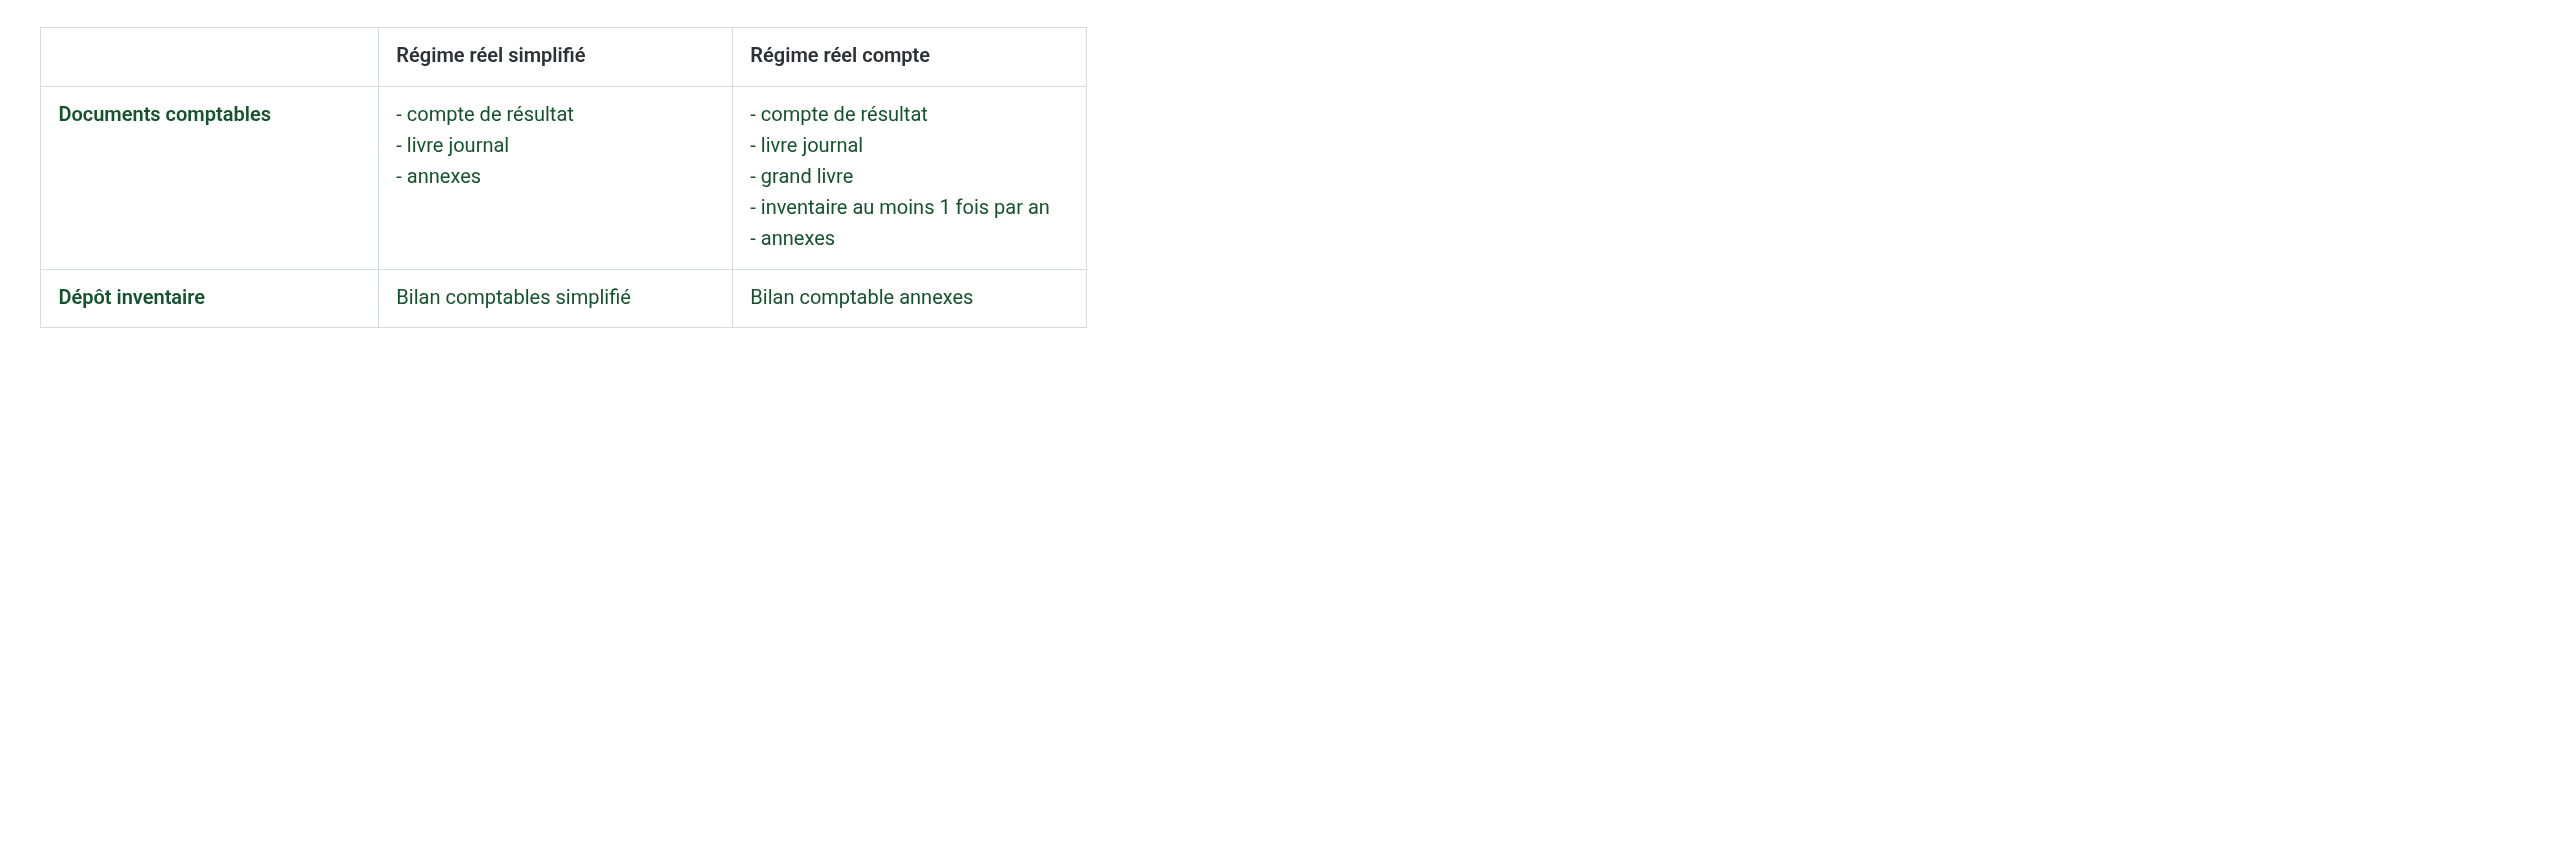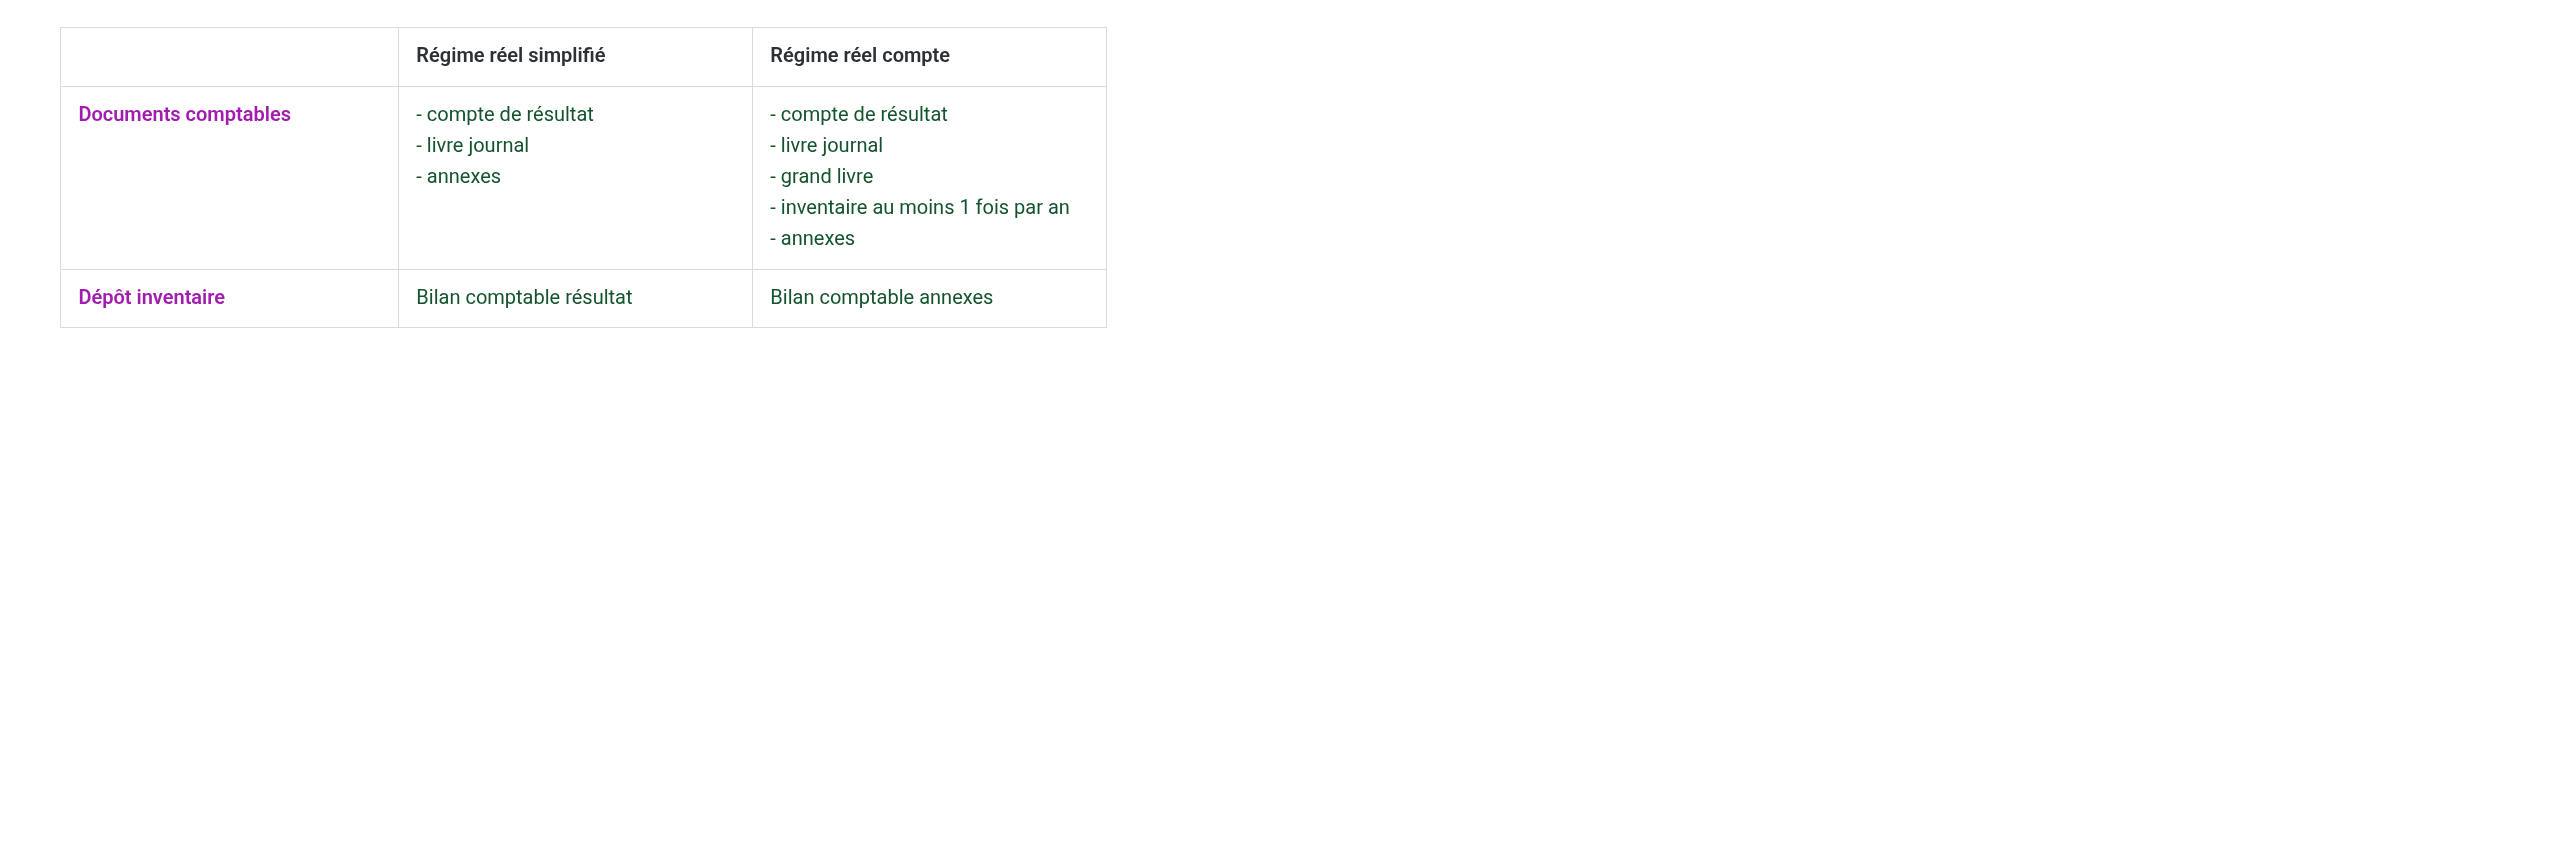--- a/index.html
+++ b/index.html
@@ -4,21 +4,21 @@
 <style>
   html, body {
     margin: 0;
     padding: 0;
     width: 2576px;
     background: #ffffff;
     font-family: -apple-system, BlinkMacSystemFont, "Segoe UI", Roboto, "Helvetica Neue", Arial, sans-serif;
     color: #33383d;
   }
   .wrap {
-    padding: 27px 60px;
+    padding: 27px 40px;
     box-sizing: border-box;
   }
   table.comparison {
     border-collapse: collapse;
     width: 1047px;
     table-layout: fixed;
   }
   table.comparison col.c0 { width: 295px; }
   table.comparison col.c1 { width: 309px; }
   table.comparison col.c2 { width: 309px; }
@@ -32,21 +32,21 @@
     line-height: 1.55;
     font-weight: 400;
     color: #14532d;
   }
   table.comparison th {
     font-weight: 600;
     color: #2c3136;
   }
   table.comparison td.rowlabel {
     font-weight: 600;
-    color: #a21caf;
+    color: #14532d;
   }
   .doc-list {
     white-space: pre-line;
   }
 </style>
 </head>
 <body>
 
 <div class="wrap">
   <table class="comparison">
@@ -73,19 +73,19 @@
         <td>
           <div class="doc-list">- compte de résultat
 - livre journal
 - grand livre
 - inventaire au moins 1 fois par an
 - annexes</div>
         </td>
       </tr>
       <tr>
         <td class="rowlabel">Dépôt inventaire</td>
-        <td>Bilan comptable résultat</td>
+        <td>Bilan comptables simplifié</td>
         <td>Bilan comptable annexes</td>
       </tr>
     </tbody>
   </table>
 </div>
 
 
 </body></html>

